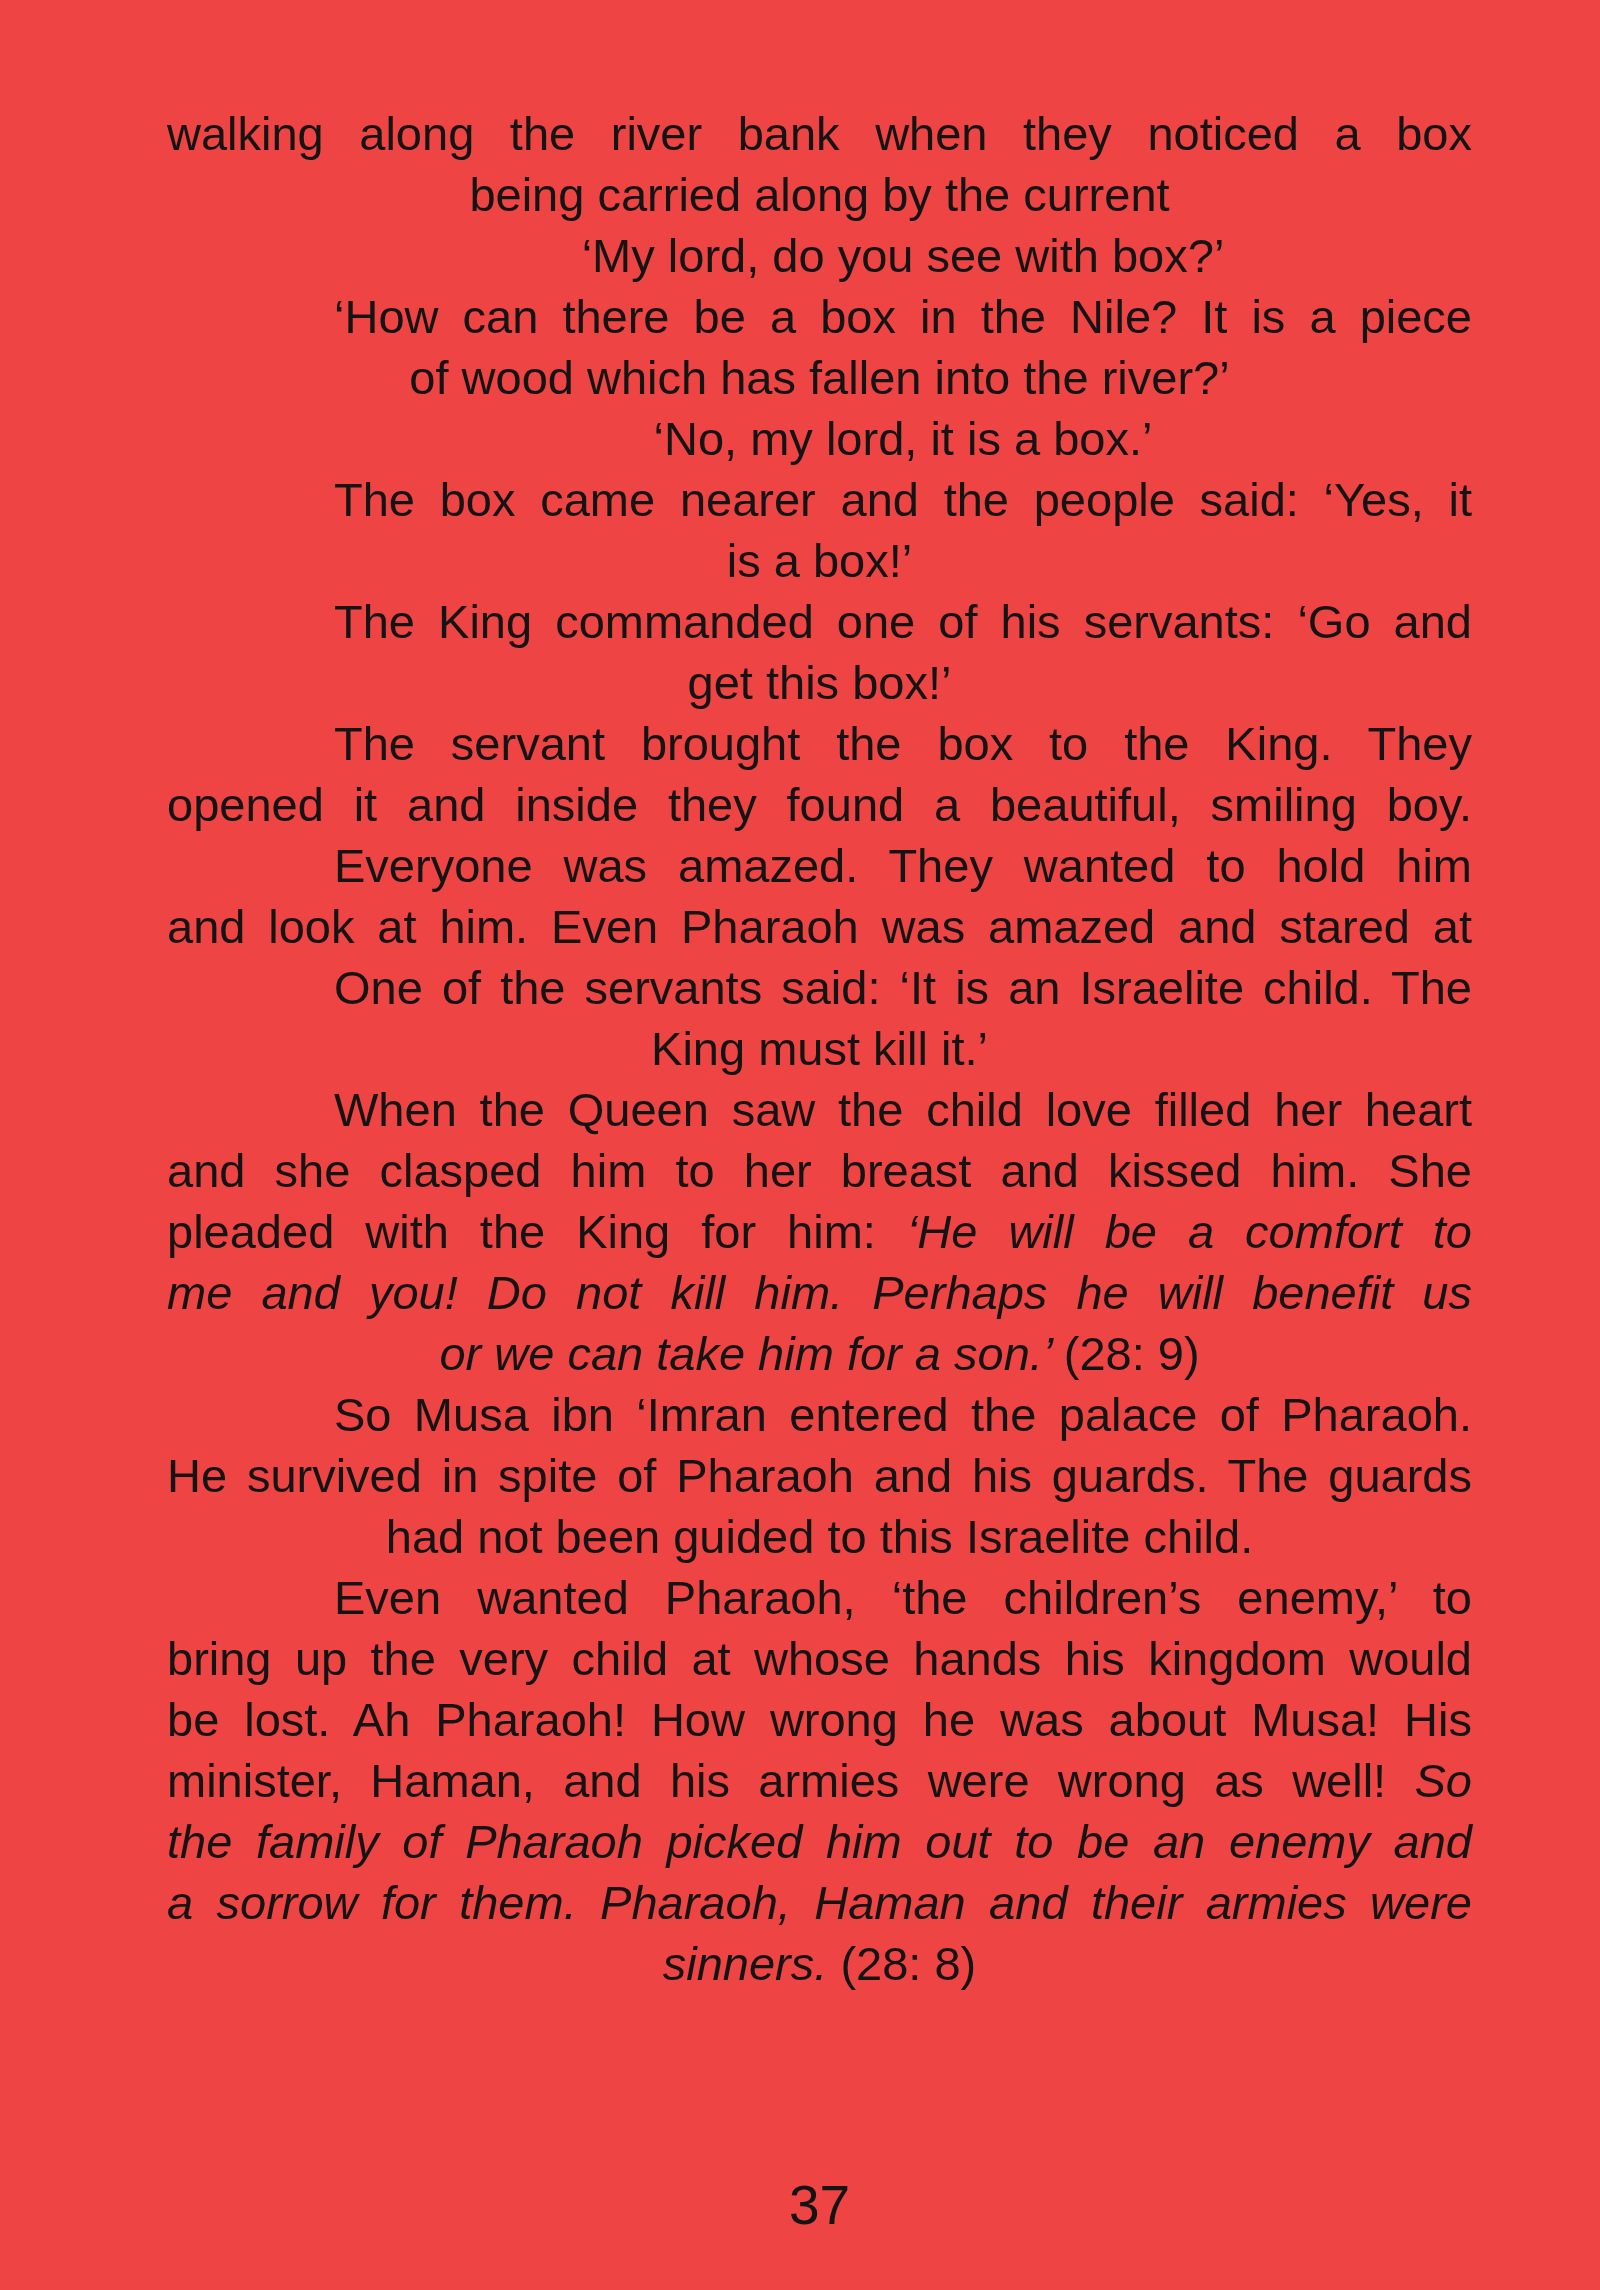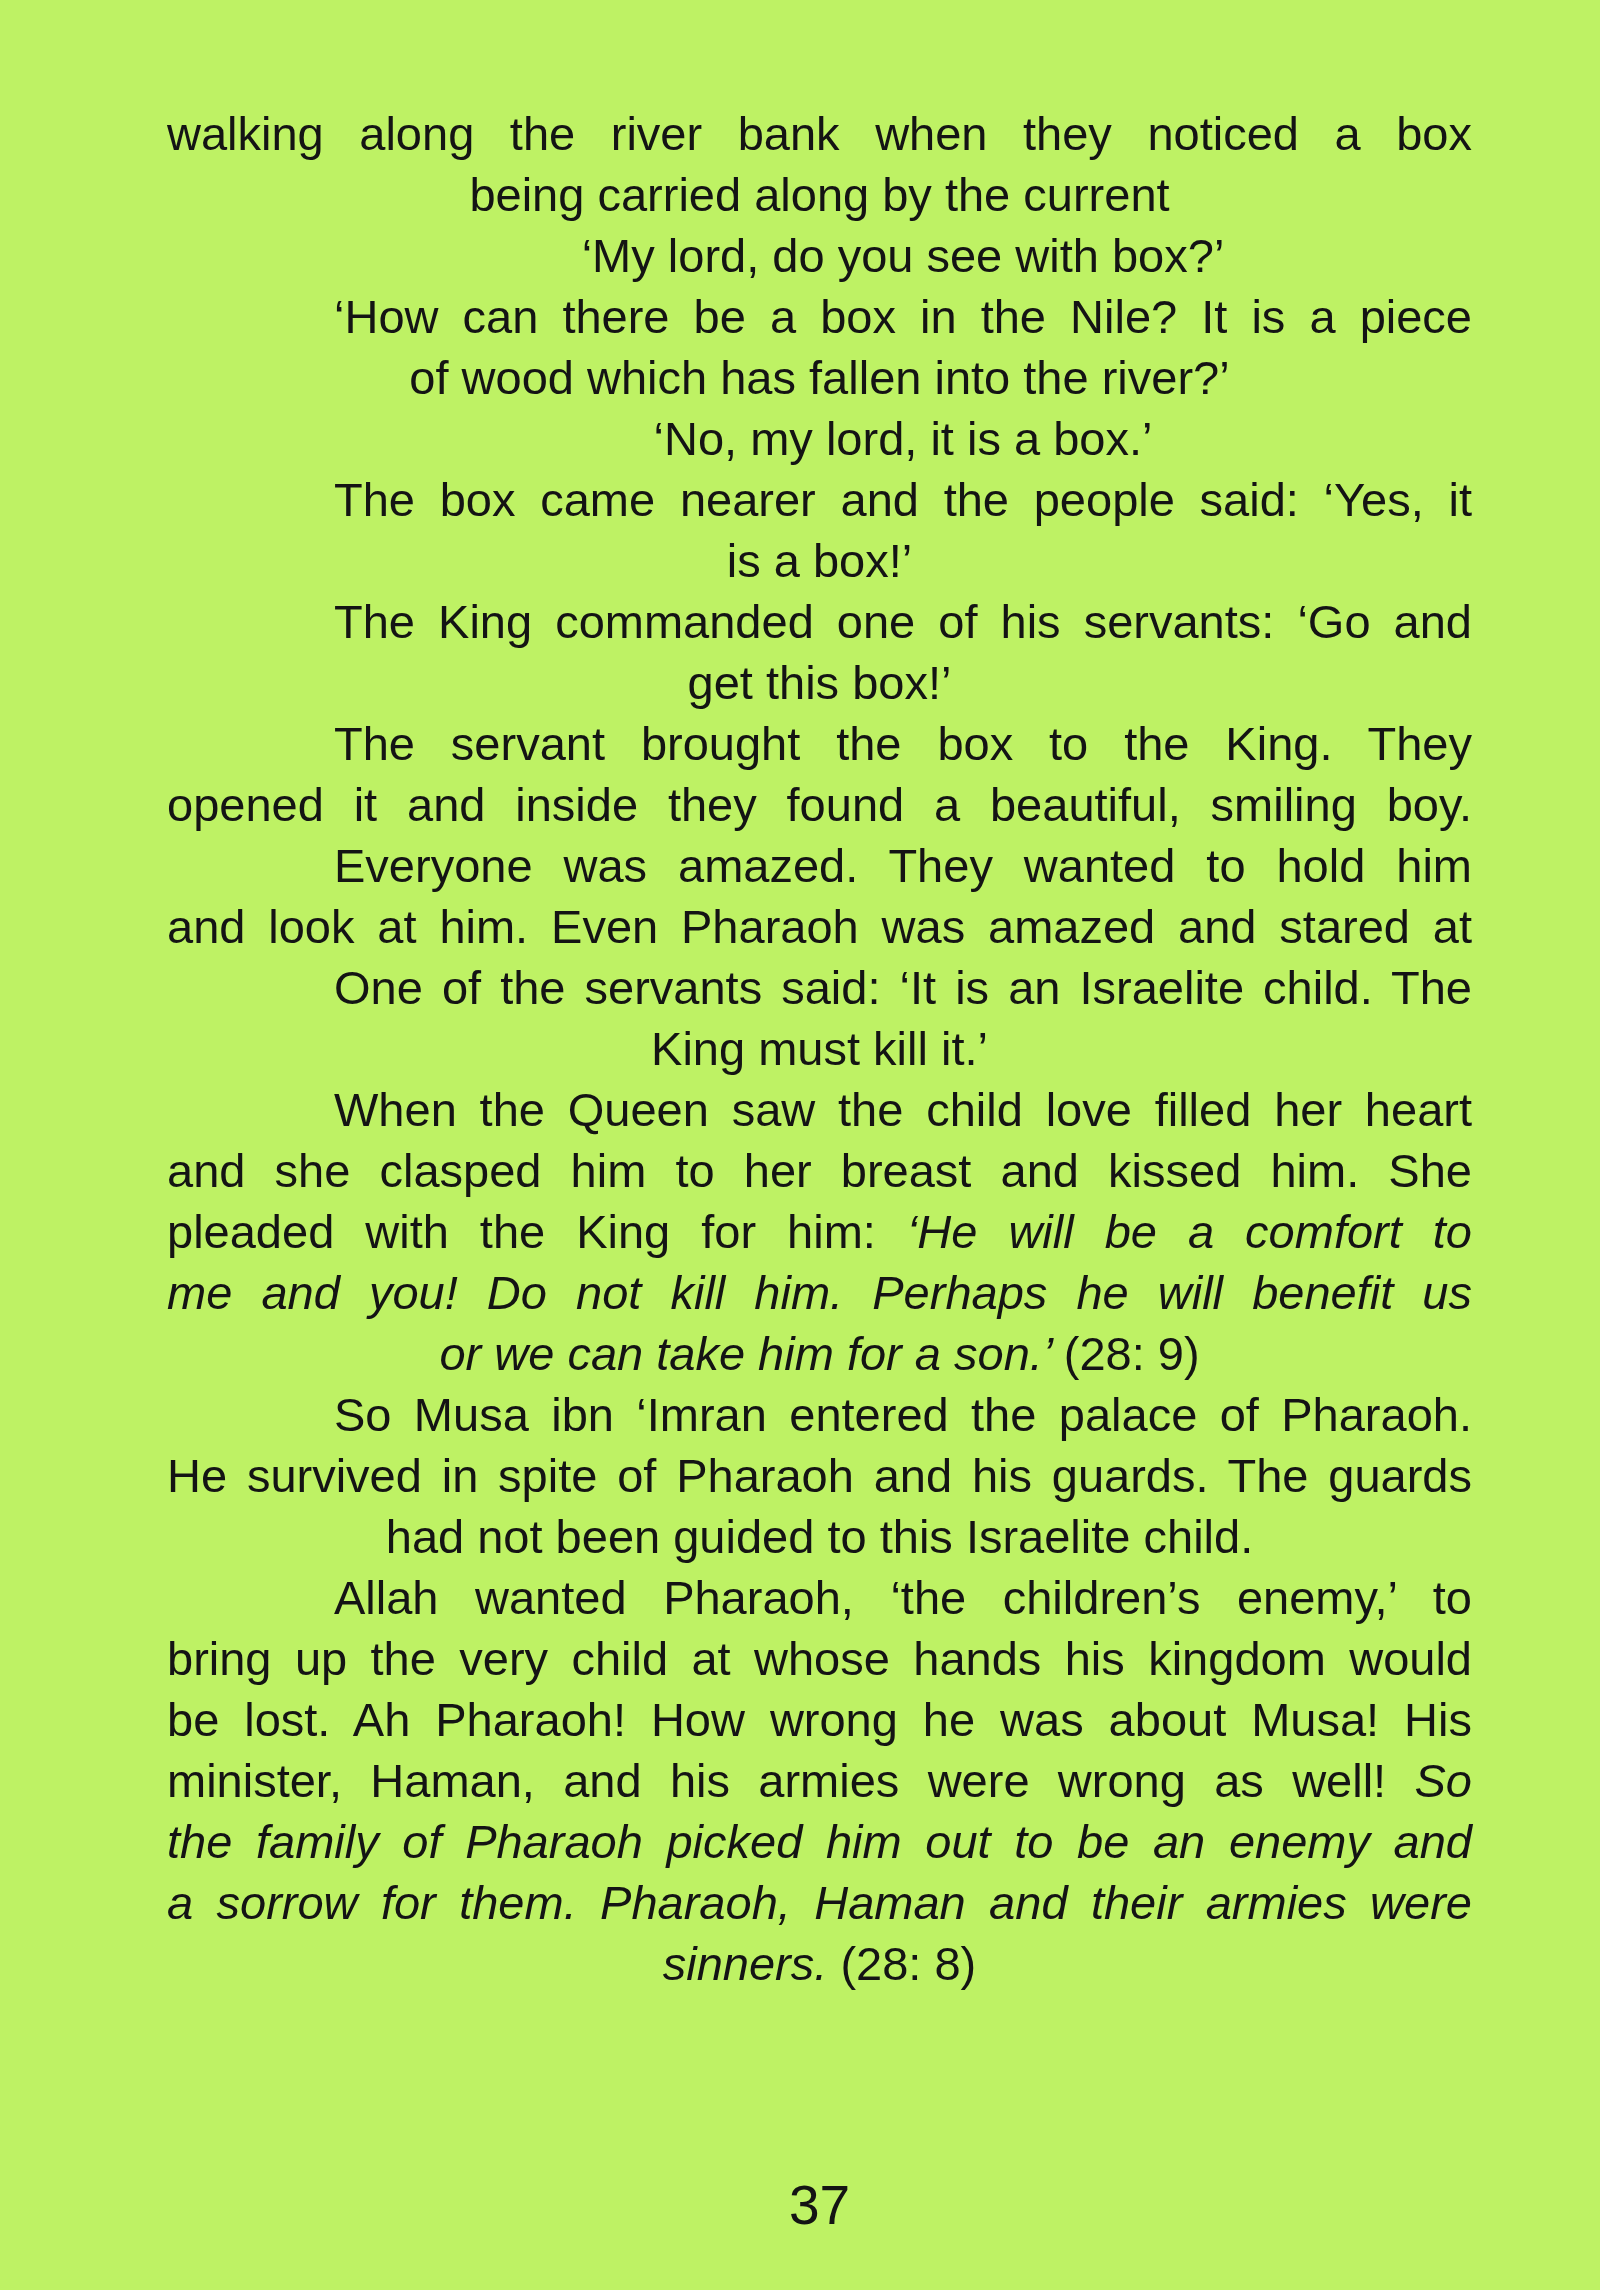--- a/index.html
+++ b/index.html
@@ -10,21 +10,21 @@
     width: 1601px;
     height: 2290px;
     background: #ffffff;
     position: relative;
     overflow: hidden;
     font-family: "Liberation Sans", sans-serif;
   }
   .scan-page {
     position: absolute;
     inset: 0;
-    background: #bef264;
+    background: #ef4444;
   }
   .page-text {
     position: absolute;
     left: 167px;
     top: 103px;
     width: 1305px;
     color: #141414;
     font-size: 47px;
     line-height: 61px;
     letter-spacing: 0px;
@@ -77,21 +77,21 @@
       <div class="line indent justify"><span class="seg">One of the servants said: ‘It is an Israelite child. The</span></div>
       <div class="line"><span class="seg">King must kill it.’</span></div>
       <div class="line indent justify"><span class="seg">When the Queen saw the child love filled her heart</span></div>
       <div class="line justify"><span class="seg">and she clasped him to her breast and kissed him. She</span></div>
       <div class="line justify"><span class="seg">pleaded with the King for him: </span><span class="seg italic">‘He will be a comfort to</span></div>
       <div class="line justify"><span class="seg italic">me and you! Do not kill him. Perhaps he will benefit us</span></div>
       <div class="line"><span class="seg italic">or we can take him for a son.’ </span><span class="seg">(28: 9)</span></div>
       <div class="line indent justify"><span class="seg">So Musa ibn ‘Imran entered the palace of Pharaoh.</span></div>
       <div class="line justify"><span class="seg">He survived in spite of Pharaoh and his guards. The guards</span></div>
       <div class="line"><span class="seg">had not been guided to this Israelite child.</span></div>
-      <div class="line indent justify"><span class="seg">Allah wanted Pharaoh, ‘the children’s enemy,’ to</span></div>
+      <div class="line indent justify"><span class="seg">Even wanted Pharaoh, ‘the children’s enemy,’ to</span></div>
       <div class="line justify"><span class="seg">bring up the very child at whose hands his kingdom would</span></div>
       <div class="line justify"><span class="seg">be lost. Ah Pharaoh! How wrong he was about Musa! His</span></div>
       <div class="line justify"><span class="seg">minister, Haman, and his armies were wrong as well! </span><span class="seg italic">So</span></div>
       <div class="line justify"><span class="seg italic">the family of Pharaoh picked him out to be an enemy and</span></div>
       <div class="line justify"><span class="seg italic">a sorrow for them. Pharaoh, Haman and their armies were</span></div>
       <div class="line"><span class="seg italic">sinners. </span><span class="seg">(28: 8)</span></div>
     </div>
   <div class="page-number" style="color: rgb(20, 20, 20);">37</div>
 </div>
 

